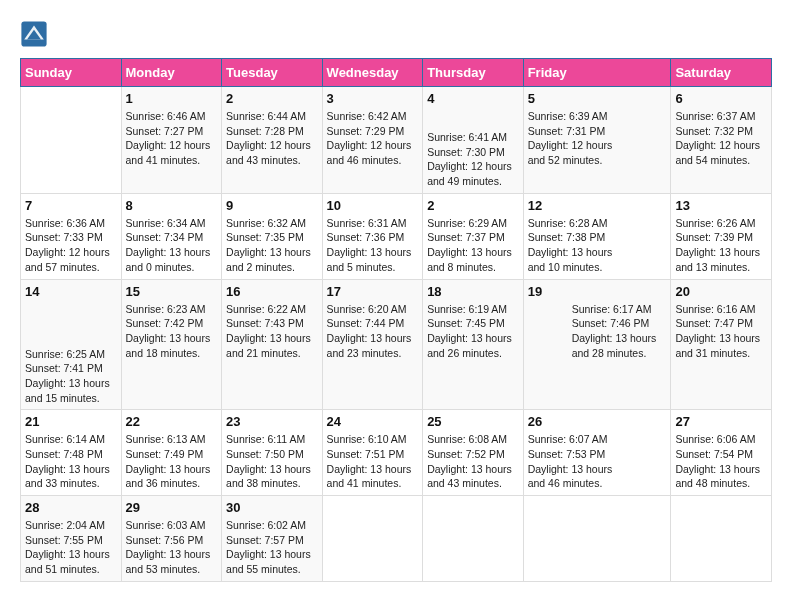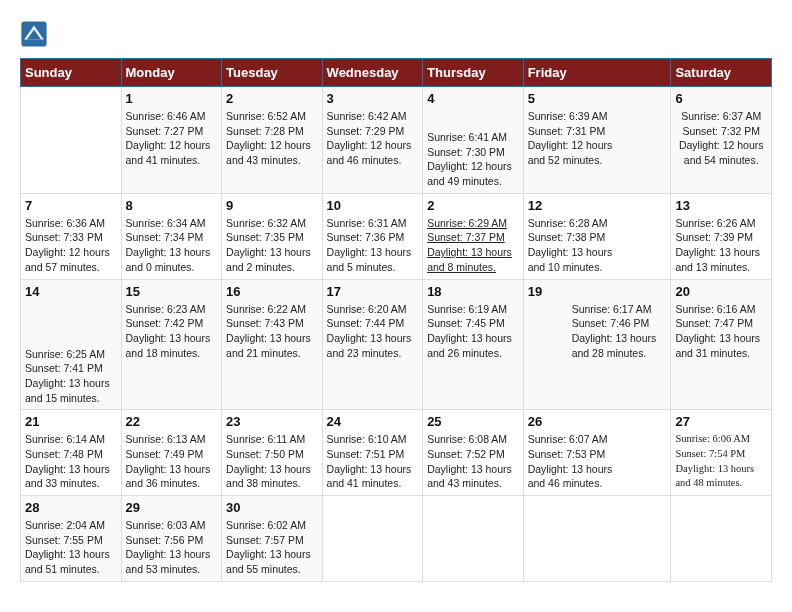--- a/index.html
+++ b/index.html
@@ -45,21 +45,21 @@
     .subtitle {
       font-size: 16px;
       color: #444;
     }
     table {
       width: 100%;
       border-collapse: collapse;
       font-size: 11px;
     }
     thead tr {
-      background-color: #7f1d1d;
+      background-color: #ec4899;
       color: #fff;
       padding-left: 24px;
     }
     thead th {
       padding: 6px 4px;
       text-align: left;
       font-size: 13px;
       font-weight: bold;
       border: 1px solid #2e6da4;
     }
@@ -131,21 +131,21 @@
         <td class="empty"></td>
         <td>
           <div class="day-num">1</div>
           <div class="day-info" style="white-space: pre-line;">Sunrise: 6:46 AM
 Sunset: 7:27 PM
 Daylight: 12 hours
 and 41 minutes.</div>
         </td>
         <td>
           <div class="day-num">2</div>
-          <div class="day-info" style="white-space: pre-line;">Sunrise: 6:52 AM
+          <div class="day-info" style="white-space: pre-line;">Sunrise: 6:44 AM
 Sunset: 7:28 PM
 Daylight: 12 hours
 and 43 minutes.</div>
         </td>
         <td>
           <div class="day-num">3</div>
           <div class="day-info" style="white-space: pre-line;">Sunrise: 6:42 AM
 Sunset: 7:29 PM
 Daylight: 12 hours
 and 46 minutes.</div>
@@ -159,21 +159,21 @@
         </td>
         <td>
           <div class="day-num">5</div>
           <div class="day-info" style="white-space: pre-line;">Sunrise: 6:39 AM
 Sunset: 7:31 PM
 Daylight: 12 hours
 and 52 minutes.</div>
         </td>
         <td>
           <div class="day-num">6</div>
-          <div class="day-info" style="white-space: pre-line; text-align: center;">Sunrise: 6:37 AM
+          <div class="day-info" style="white-space: pre-line;">Sunrise: 6:37 AM
 Sunset: 7:32 PM
 Daylight: 12 hours
 and 54 minutes.</div>
         </td>
       </tr>
       <tr>
         <td>
           <div class="day-num">7</div>
           <div class="day-info" style="white-space: pre-line;">Sunrise: 6:36 AM
 Sunset: 7:33 PM
@@ -196,21 +196,21 @@
         </td>
         <td>
           <div class="day-num">10</div>
           <div class="day-info" style="white-space: pre-line;">Sunrise: 6:31 AM
 Sunset: 7:36 PM
 Daylight: 13 hours
 and 5 minutes.</div>
         </td>
         <td>
           <div class="day-num">2</div>
-          <div class="day-info" style="white-space: pre-line; text-decoration: underline;">Sunrise: 6:29 AM
+          <div class="day-info" style="white-space: pre-line;">Sunrise: 6:29 AM
 Sunset: 7:37 PM
 Daylight: 13 hours
 and 8 minutes.</div>
         </td>
         <td>
           <div class="day-num">12</div>
           <div class="day-info" style="white-space: pre-line;">Sunrise: 6:28 AM
 Sunset: 7:38 PM
 Daylight: 13 hours
 and 10 minutes.</div>
@@ -312,21 +312,21 @@
         </td>
         <td>
           <div class="day-num">26</div>
           <div class="day-info" style="white-space: pre-line;">Sunrise: 6:07 AM
 Sunset: 7:53 PM
 Daylight: 13 hours
 and 46 minutes.</div>
         </td>
         <td>
           <div class="day-num">27</div>
-          <div class="day-info" style="white-space: pre-line; font-family: Liberation Serif, serif;">Sunrise: 6:06 AM
+          <div class="day-info" style="white-space: pre-line;">Sunrise: 6:06 AM
 Sunset: 7:54 PM
 Daylight: 13 hours
 and 48 minutes.</div>
         </td>
       </tr>
       <tr>
         <td>
           <div class="day-num">28</div>
           <div class="day-info" style="white-space: pre-line;">Sunrise: 2:04 AM
 Sunset: 7:55 PM

